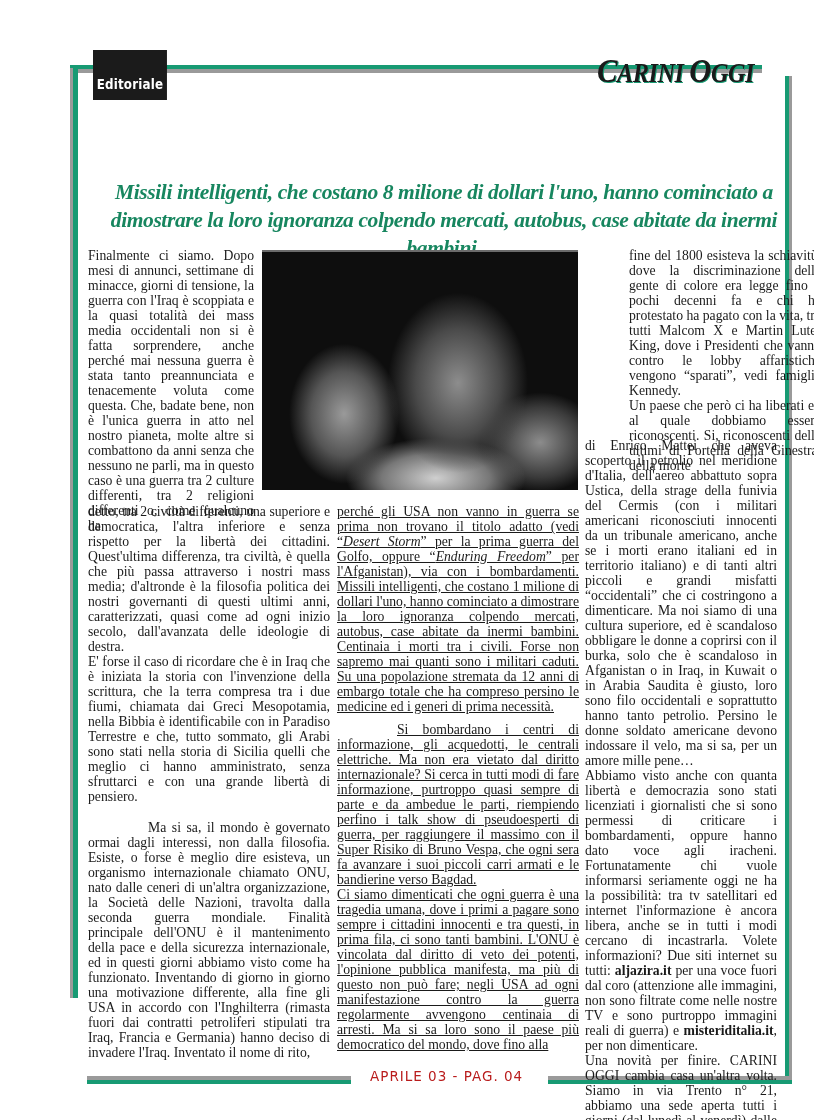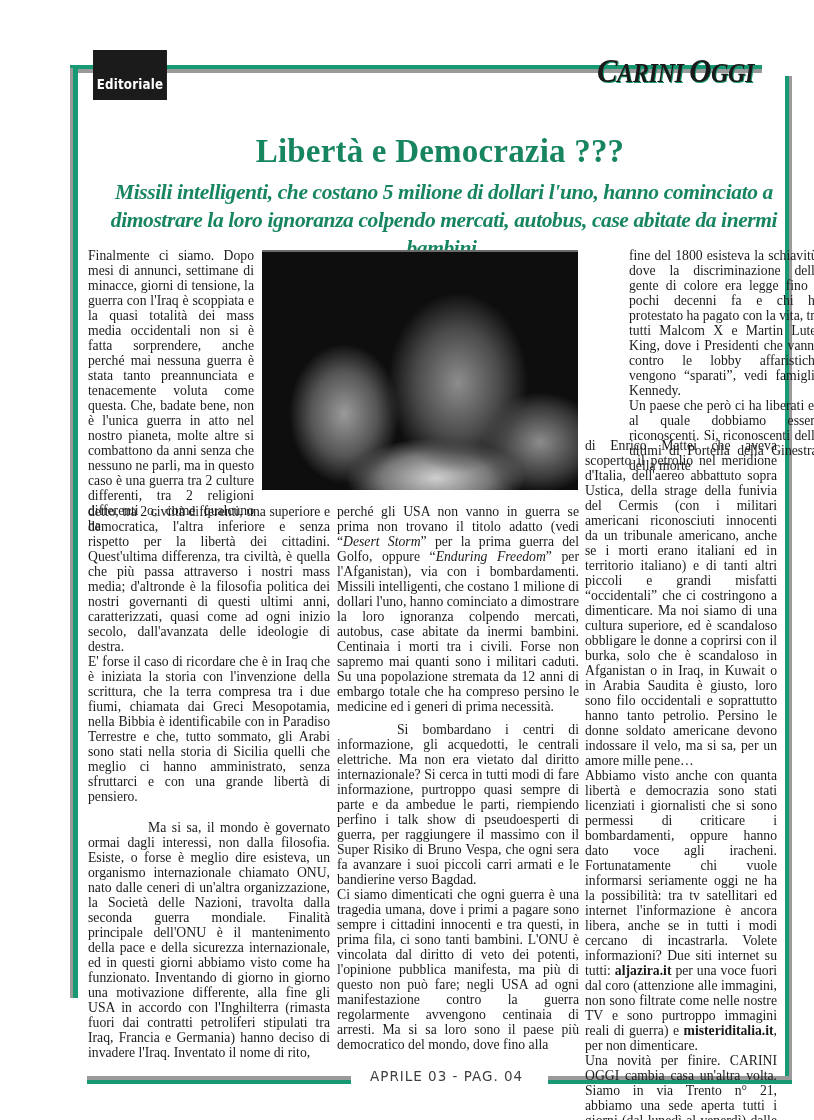--- a/index.html
+++ b/index.html
@@ -33,58 +33,57 @@
   .headline { position: absolute; left: 80px; top: 123px; width: 720px; text-align: center;
     color: #17865f; font-weight: bold; font-size: 33px; letter-spacing: 0.2px; }
   .deck { position: absolute; left: 88px; top: 168px; width: 712px; text-align: center;
     color: #17865f; font-style: italic; font-weight: bold; font-size: 21.5px; line-height: 28px; letter-spacing: -0.4px; }
 
   .col { position: absolute; font-size: 13.7px; line-height: 15px; text-align: justify; }
   .col p { margin: 0; }
   .col p.indent { text-indent: 60px; margin-top: 16px; }
   .col1a { left: 88px; top: 238px; width: 166px; }
   .col1b { left: 88px; top: 494px; width: 242px; }
-  .col2 { left: 337px; top: 494px; width: 242px; }
+  .col2 { left: 337px; top: 494px; width: 242px; text-decoration: underline; }
   .col3a { left: 585px; top: 238px; width: 192px; margin-left: 44px; }
   .col3b { left: 585px; top: 428px; width: 192px; }
 
   .photo { position: absolute; left: 262px; top: 240px; width: 316px; height: 240px;
     background:
       radial-gradient(ellipse 70px 90px at 62% 55%, #8d8d8d 0%, #4a4a4a 60%, transparent 100%),
       radial-gradient(ellipse 55px 70px at 26% 68%, #9a9a9a 0%, #555 60%, transparent 100%),
       radial-gradient(ellipse 90px 40px at 55% 95%, #cfcfcf 0%, #777 60%, transparent 100%),
       radial-gradient(ellipse 60px 50px at 88% 80%, #8c8c8c 0%, #3a3a3a 70%, transparent 100%),
       #0e0e0e;
     border-top: 2px solid #6b6b6b; box-sizing: border-box; }
 
   .b { font-weight: bold; }
   .i { font-style: italic; }
 
   .footer { position: absolute; left: 370px; top: 1058px; font-family: "DejaVu Sans", sans-serif;
-    font-size: 13.5px; letter-spacing: 1px; color: #404040; }
+    font-size: 13.5px; letter-spacing: 1px; color: #b91c1c; }
   .scan-mark { position: absolute; left: 0; top: 1112px; width: 36px; height: 8px; background: #333; }
 </style>
 </head>
 <body>
 
 <div class="page">
   <div class="bar-top" style="width:692px;"></div>
   <div class="bar-left"></div>
   <div class="bar-right"></div>
   <div class="bar-bottom-l"></div>
   <div class="bar-bottom-r"></div>
 
   <div class="rubric">Editoriale</div>
 
   <div class="masthead">
     <span class="cap">C</span><span>ARINI </span><span class="cap">O</span><span>GGI</span>
   </div>
 
-  <h1 class="headline" style="margin:0;">Libertà e Democrazia ???</h1>
-  <div class="deck">Missili intelligenti, che costano 5 milione di dollari l'uno, hanno cominciato a dimostrare la loro ignoranza colpendo mercati, autobus, case abitate da inermi bambini.</div>
+  <div class="deck">Missili intelligenti, che costano 8 milione di dollari l'uno, hanno cominciato a dimostrare la loro ignoranza colpendo mercati, autobus, case abitate da inermi bambini.</div>
 
   <div class="col col1a">
     <p>Finalmente ci siamo. Dopo mesi di annunci, settimane di minacce, giorni di tensione, la guerra con l'Iraq è scoppiata e la quasi totalità dei mass media occidentali non si è fatta sorprendere, anche perché mai nessuna guerra è stata tanto preannunciata e tenacemente voluta come questa. Che, badate bene, non è l'unica guerra in atto nel nostro pianeta, molte altre si combattono da anni senza che nessuno ne parli, ma in questo caso è una guerra tra 2 culture differenti, tra 2 religioni differenti o, come qualcuno ha</p>
   </div>
 
   <div class="photo"></div>
 
   <div class="col col1b">
     <p>detto, tra 2 civiltà differenti, una superiore e democratica, l'altra inferiore e senza rispetto per la libertà dei cittadini. Quest'ultima differenza, tra civiltà, è quella che più passa attraverso i nostri mass media; d'altronde è la filosofia politica dei nostri governanti di questi ultimi anni, caratterizzati, quasi come ad ogni inizio secolo, dall'avanzata delle ideologie di destra.</p>
     <p>E' forse il caso di ricordare che è in Iraq che è iniziata la storia con l'invenzione della scrittura, che la terra compresa tra i due fiumi, chiamata dai Greci Mesopotamia, nella Bibbia è identificabile con in Paradiso Terrestre e che, tutto sommato, gli Arabi sono stati nella storia di Sicilia quelli che meglio ci hanno amministrato, senza sfruttarci e con una grande libertà di pensiero.</p>

